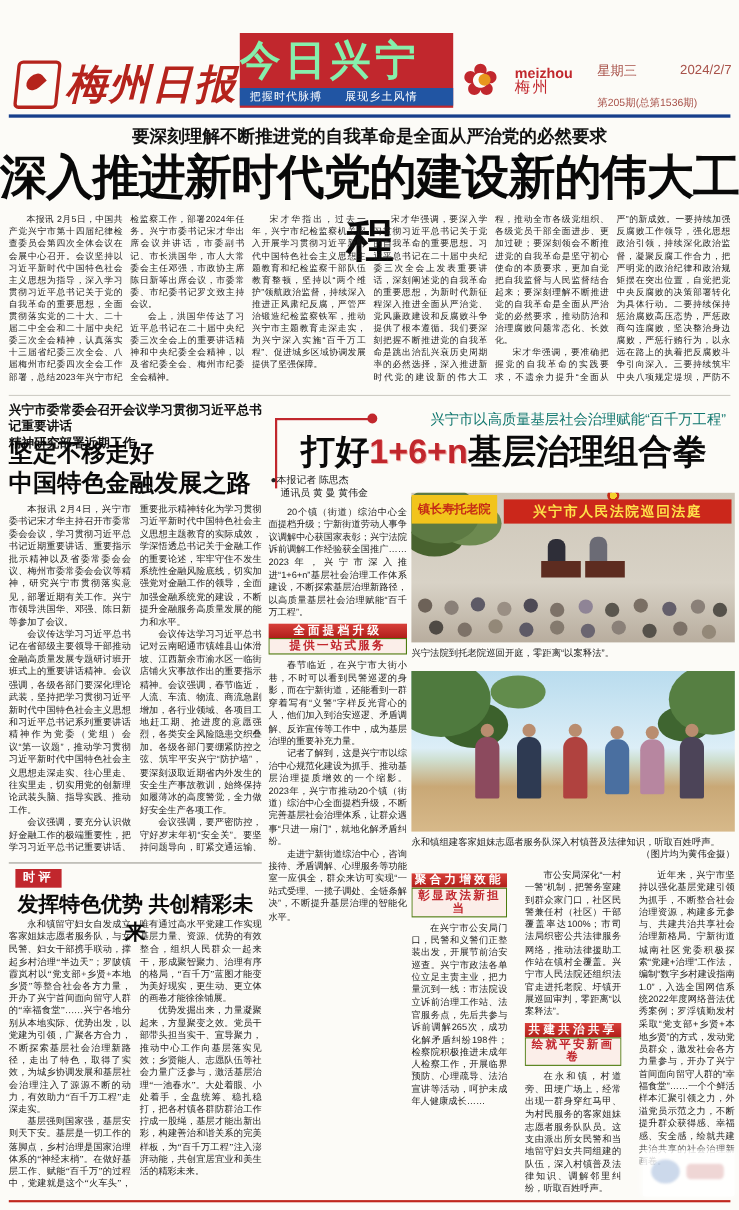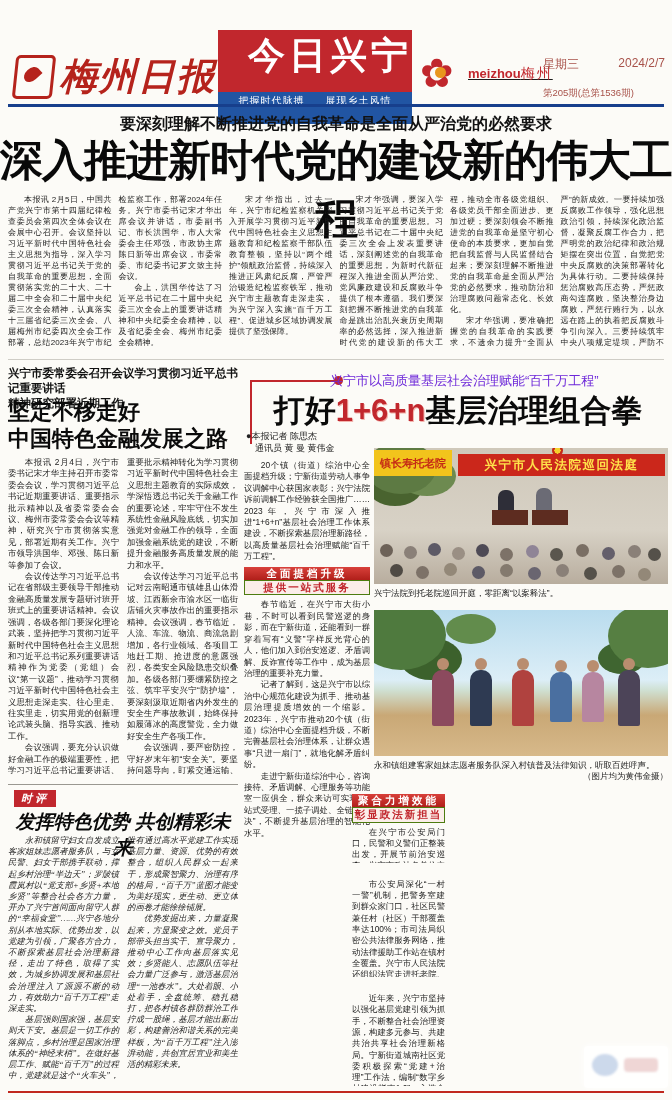--- a/index.html
+++ b/index.html
@@ -6,29 +6,29 @@
   .page{position:relative;width:672px;height:1100px;margin:0 auto;background:#fcfbf7;overflow:hidden;
         font-family:"Liberation Sans",sans-serif;color:#1c1c1c;}
   
   .masthead{position:absolute;left:0;top:28px;width:672px;height:76px;}
   .paper-logo{position:absolute;left:14px;top:24px;display:flex;align-items:center;gap:6px;}
   .flame-box{width:34px;height:38px;border:3px solid #b5231c;border-radius:5px;position:relative;transform:skewX(-6deg);}
   .flame-box::after{content:"";position:absolute;left:8px;top:8px;width:13px;height:17px;background:#b5231c;
         border-radius:50% 0 50% 50%;transform:rotate(45deg);}
   .paper-name{font-family:"Liberation Serif",serif;font-weight:bold;font-style:italic;font-size:37px;color:#b5231c;letter-spacing:2px;}
   .edition-box{position:absolute;left:218px;top:2px;width:194px;height:68px;background:#c1272d;}
-  .edition-title{height:62px;line-height:52px;text-align:right;color:#ffffff;font-family:"Liberation Serif",serif;
+  .edition-title{height:50px;line-height:52px;text-align:left;color:#86efac;font-family:"Liberation Serif",serif;
         font-weight:bold;font-size:37px;letter-spacing:4px;}
-  .edition-strip{height:32px;background:#2155a3;color:#fff;font-size:10px;line-height:18px;text-align:center;}
+  .edition-strip{height:16px;background:#2155a3;color:#fff;font-size:10px;line-height:18px;text-align:left;}
   .edition-strip span{margin:0 9px;letter-spacing:1px;}
   .brand-logo{position:absolute;left:420px;top:24px;display:flex;align-items:center;gap:6px;}
   .flower{position:relative;width:42px;height:42px;}
   .flower .petals{font-size:40px;line-height:42px;color:#c1272d;}
   .flower .core{position:absolute;left:15px;top:15px;width:11px;height:11px;border-radius:50%;background:#e8971e;}
-  .brand-words{display:flex;flex-direction:row;line-height:13px;text-decoration:underline;}
+  .brand-words{display:flex;flex-direction:column;line-height:13px;}
   .brand-en{color:#c1272d;font-weight:bold;font-size:13px;}
   .brand-cn{color:#c1272d;font-size:14px;letter-spacing:2px;}
   .dateline{position:absolute;left:543px;top:28px;width:122px;color:#a8524a;}
   .dateline .row1{font-size:12px;display:flex;justify-content:space-between;}
   .dateline .row2{font-size:9.5px;margin-top:14px;}
   .header-rule{position:absolute;left:8px;top:104px;width:656px;height:3px;background:#173f8c;}
   
   .lead-kicker{position:absolute;left:0;top:114px;width:672px;text-align:center;font-size:16px;font-weight:bold;color:#111;}
   .lead-headline{position:absolute;left:0;top:132px;width:672px;text-align:center;font-size:43px;font-weight:900;
         color:#090909;letter-spacing:-1px;font-family:"Liberation Sans",sans-serif;}
@@ -36,31 +36,31 @@
         font-size:8px;line-height:11px;text-align:justify;overflow:hidden;}
   .lead-body p,.txt p{margin:0;text-indent:2em;}
   .section-divider{position:absolute;left:8px;top:359px;width:656px;height:1px;background:#cfcdc6;}
   
   .fin-kicker{position:absolute;left:8px;top:366px;width:230px;font-size:11.5px;font-weight:bold;line-height:15px;color:#111;}
   .fin-headline{position:absolute;left:8px;top:398px;width:230px;font-weight:900;font-size:22px;
         line-height:27px;color:#0a0a0a;}
   .fin-body{position:absolute;left:8px;top:457px;width:230px;height:322px;column-count:2;column-gap:8px;
         font-size:8.4px;line-height:11.4px;text-align:justify;overflow:hidden;}
   
-  .commentary{position:absolute;left:8px;top:784px;width:230px;height:302px;border-top:1px solid #9a9891;font-style:italic;}
+  .commentary{position:absolute;left:8px;top:784px;width:230px;height:302px;border-top:1px solid #9a9891;}
   .commentary-tag{position:absolute;left:6px;top:5px;width:42px;height:17px;background:#c1272d;color:#fff;
         font-size:11px;font-weight:bold;text-align:center;line-height:17px;letter-spacing:3px;}
   .commentary-headline{position:absolute;left:0;top:24px;width:230px;text-align:center;font-size:19px;font-weight:900;color:#0a0a0a;}
   .commentary-body{position:absolute;left:0;top:50px;width:230px;height:250px;column-count:2;column-gap:8px;
         font-family:"Liberation Serif","DejaVu Serif",serif;font-size:8.4px;line-height:11.2px;text-align:justify;overflow:hidden;}
   
   .gov-decor-h{position:absolute;left:250px;top:380px;width:86px;height:2px;background:#c1272d;}
   .gov-decor-dot{position:absolute;left:334px;top:376px;width:9px;height:9px;border-radius:50%;background:#c1272d;}
   .gov-decor-v{position:absolute;left:250px;top:380px;width:2px;height:64px;background:#c1272d;}
-  .gov-kicker{position:absolute;left:330px;top:372px;width:330px;text-align:left;font-size:13px;color:#6d28d9;}
+  .gov-kicker{position:absolute;left:330px;top:372px;width:330px;text-align:right;font-size:13px;color:#0f766e;}
   .gov-headline{position:absolute;left:252px;top:390px;width:412px;text-align:center;font-size:31px;font-weight:900;color:#0a0a0a;}
   .gov-headline .hl{color:#c1272d;text-shadow:1px 1px 0 #f3b5ae;}
   .gov-byline{position:absolute;left:246px;top:430px;width:126px;font-size:9px;line-height:12px;color:#222;}
   .gov-leftcol{position:absolute;left:244px;top:460px;width:126px;height:625px;font-size:8.4px;line-height:11.4px;
         text-align:justify;overflow:hidden;}
   .subhead{width:100%;margin:4px 0;text-align:center;}
   .subhead .l1{display:block;background:linear-gradient(180deg,#d8403a,#b01f1a);color:#fff;font-size:10.5px;
         font-weight:bold;letter-spacing:3px;padding:1px 0;}
   .subhead .l2{display:block;border:1px solid #4d7c0f;background:#fbeee9;color:#c1272d;font-size:10.5px;
         font-weight:bold;letter-spacing:2px;padding:1px 0;}
@@ -97,21 +97,21 @@
   .p2-tree.tl{left:-18px;top:-10px;width:90px;height:70px;background:#4f7a3e;box-shadow:30px 24px 0 -14px #3c612c,70px -6px 0 -20px #628c4c;}
   .p2-tree.tr{right:-20px;top:-6px;width:80px;height:64px;background:#567f42;box-shadow:-26px 22px 0 -16px #3f6530;}
   .p2-fig{position:absolute;bottom:30px;width:22px;height:56px;border-radius:10px 10px 2px 2px;}
   .p2-fig::before{content:"";position:absolute;left:5px;top:-12px;width:12px;height:12px;border-radius:50%;background:#b98d6f;}
   .f1{left:58px;background:#8c4a5e;}
   .f2{left:96px;background:#2e3a52;}
   .f3{left:138px;background:#b0423f;}
   .f4{left:176px;bottom:34px;height:50px;background:#4a6fa0;}
   .f5{left:208px;bottom:34px;height:50px;background:#b786a0;}
   .f6{left:244px;background:#4c4458;}
-  .gov-threecol{position:absolute;left:352px;top:790px;width:294px;height:296px;display:flex;gap:16px;flex-direction:column;}
+  .gov-threecol{position:absolute;left:374px;top:790px;width:294px;height:296px;display:flex;gap:16px;}
   .gcol{width:93px;font-size:8.4px;line-height:11.3px;text-align:justify;overflow:hidden;}
   
   .bottom-rule{position:absolute;left:8px;top:1091px;width:656px;height:2px;background:#c0271d;}
   .watermark{position:absolute;left:584px;top:1046px;width:84px;height:42px;background:rgba(255,255,255,0.82);
         border-radius:3px;box-shadow:0 0 8px rgba(255,255,255,0.9);}
   .watermark .wm1{position:absolute;left:8px;top:8px;width:26px;height:22px;border-radius:50%;background:#6f93c8;opacity:.35;filter:blur(1px);}
   .watermark .wm2{position:absolute;left:40px;top:12px;width:34px;height:14px;border-radius:4px;background:#c86f6f;opacity:.28;filter:blur(1px);}
 </style>
 </head>
 <body>

